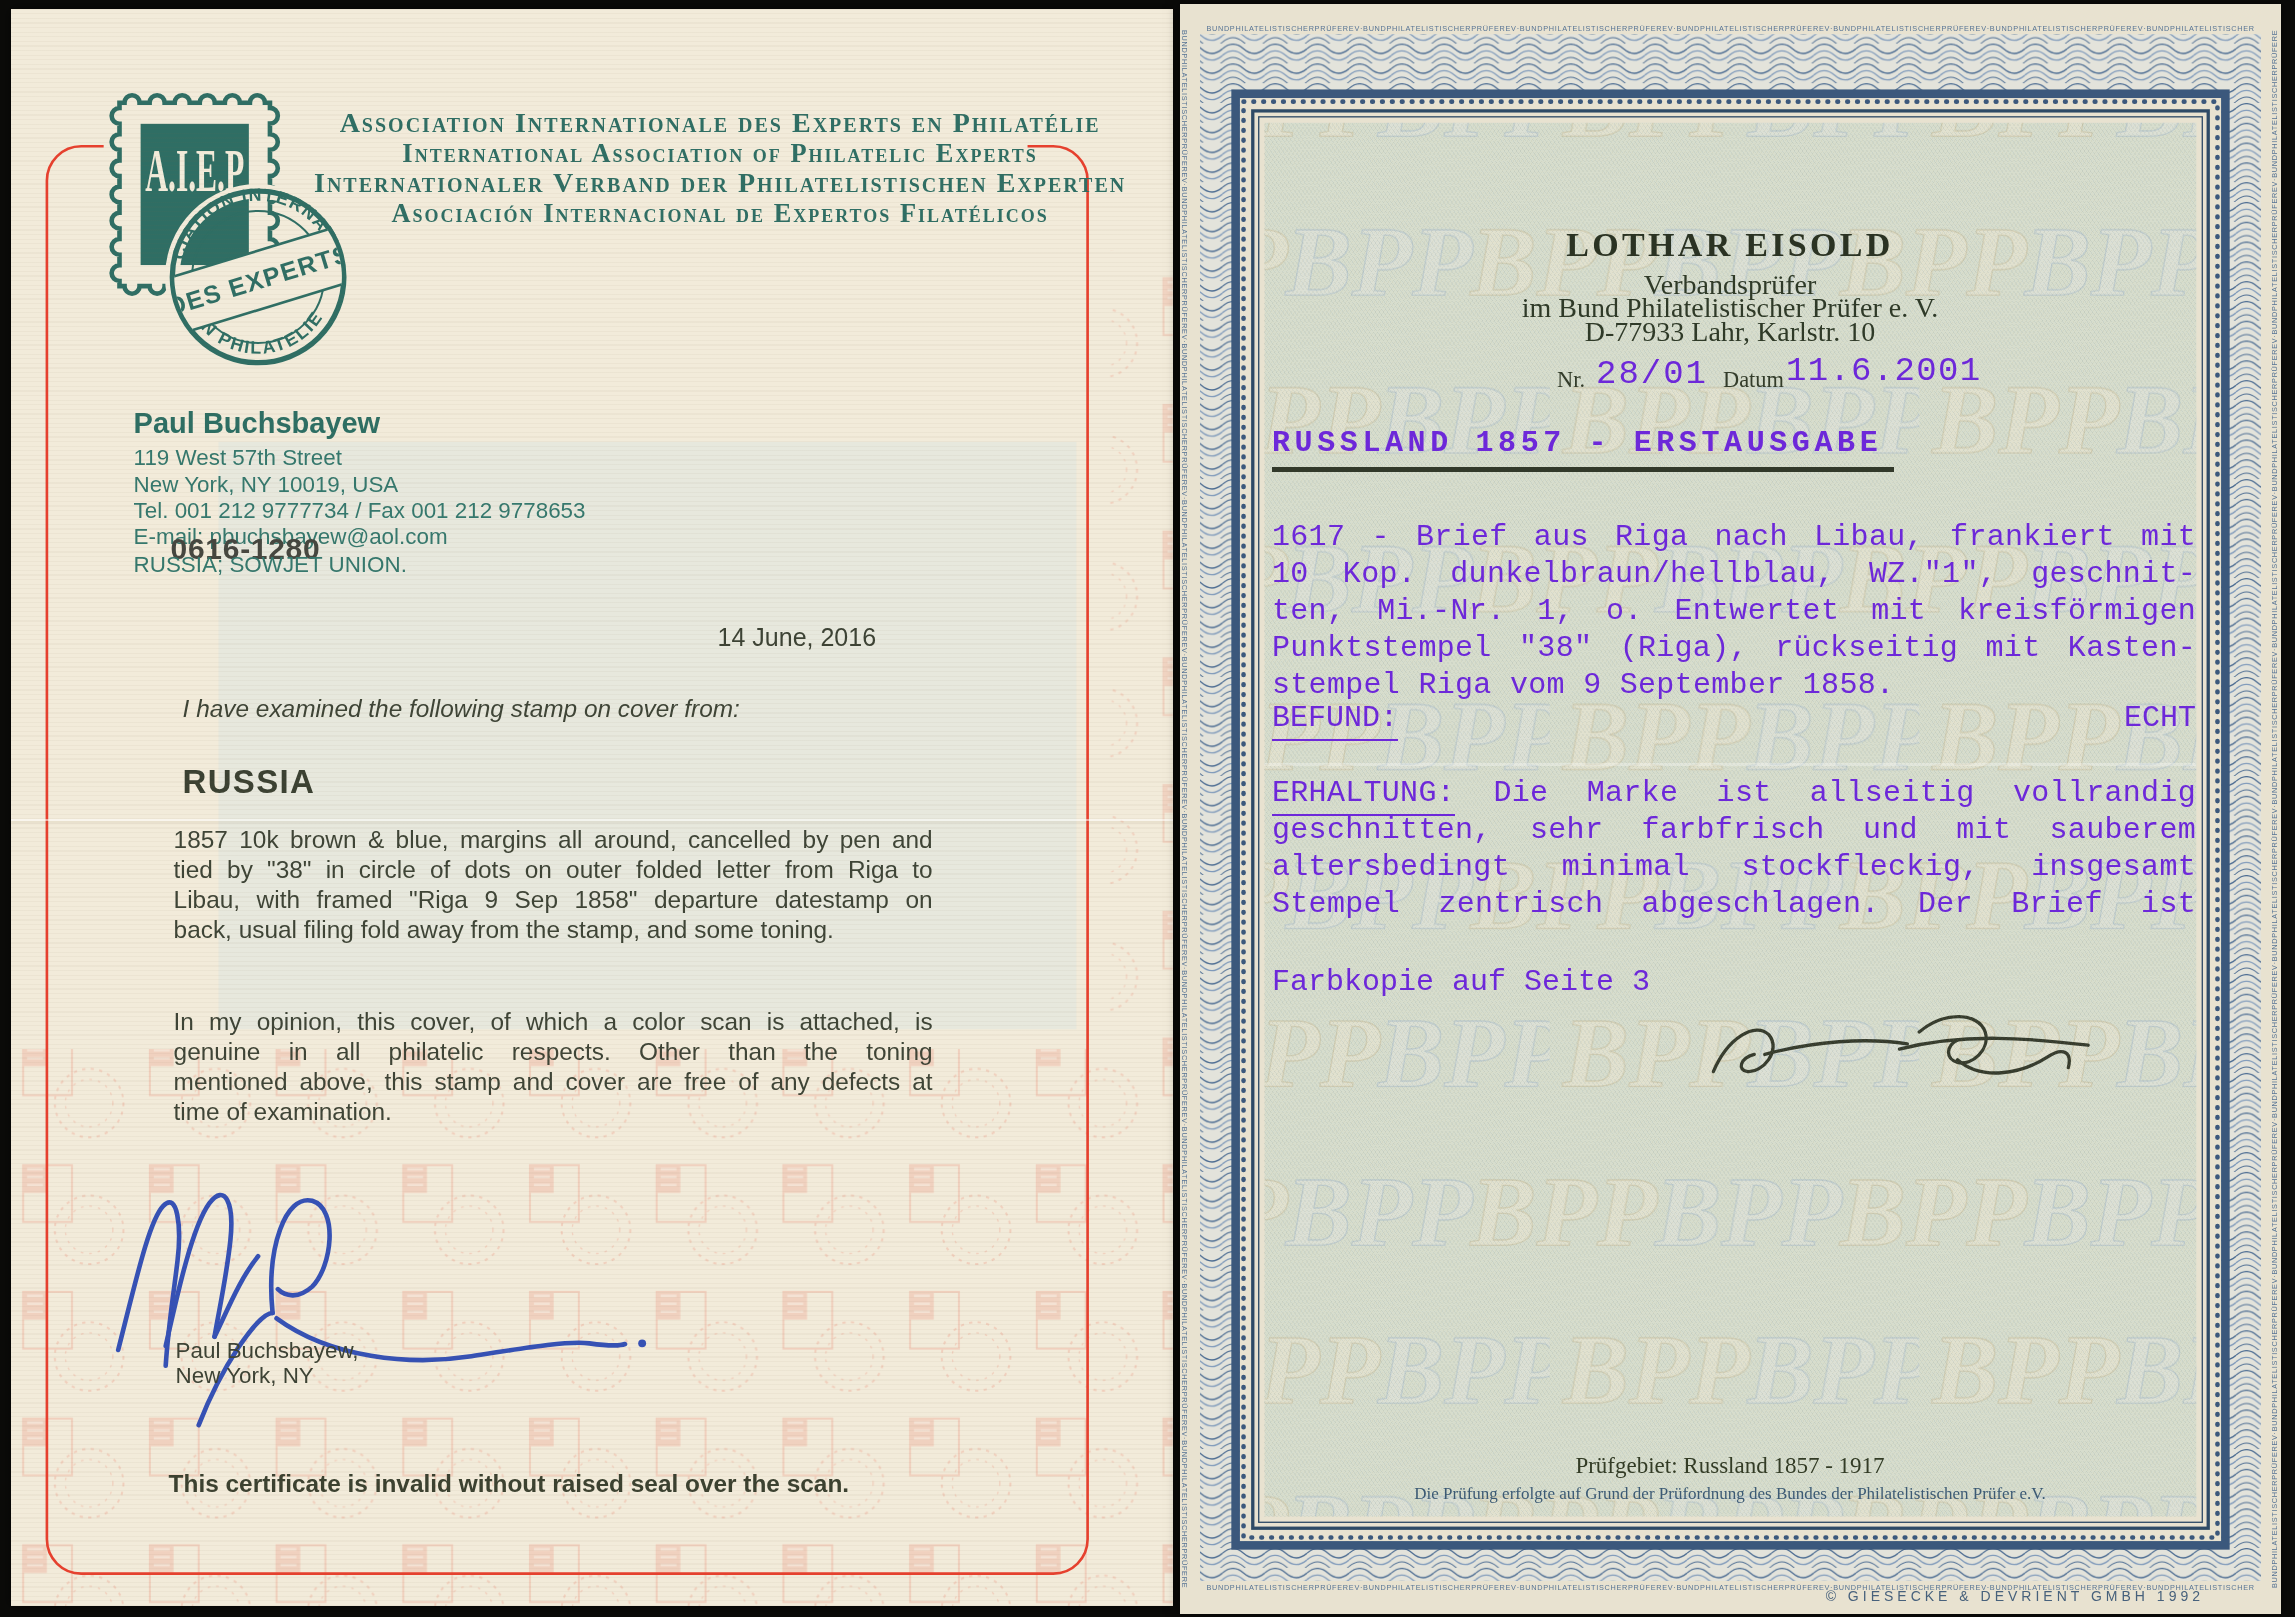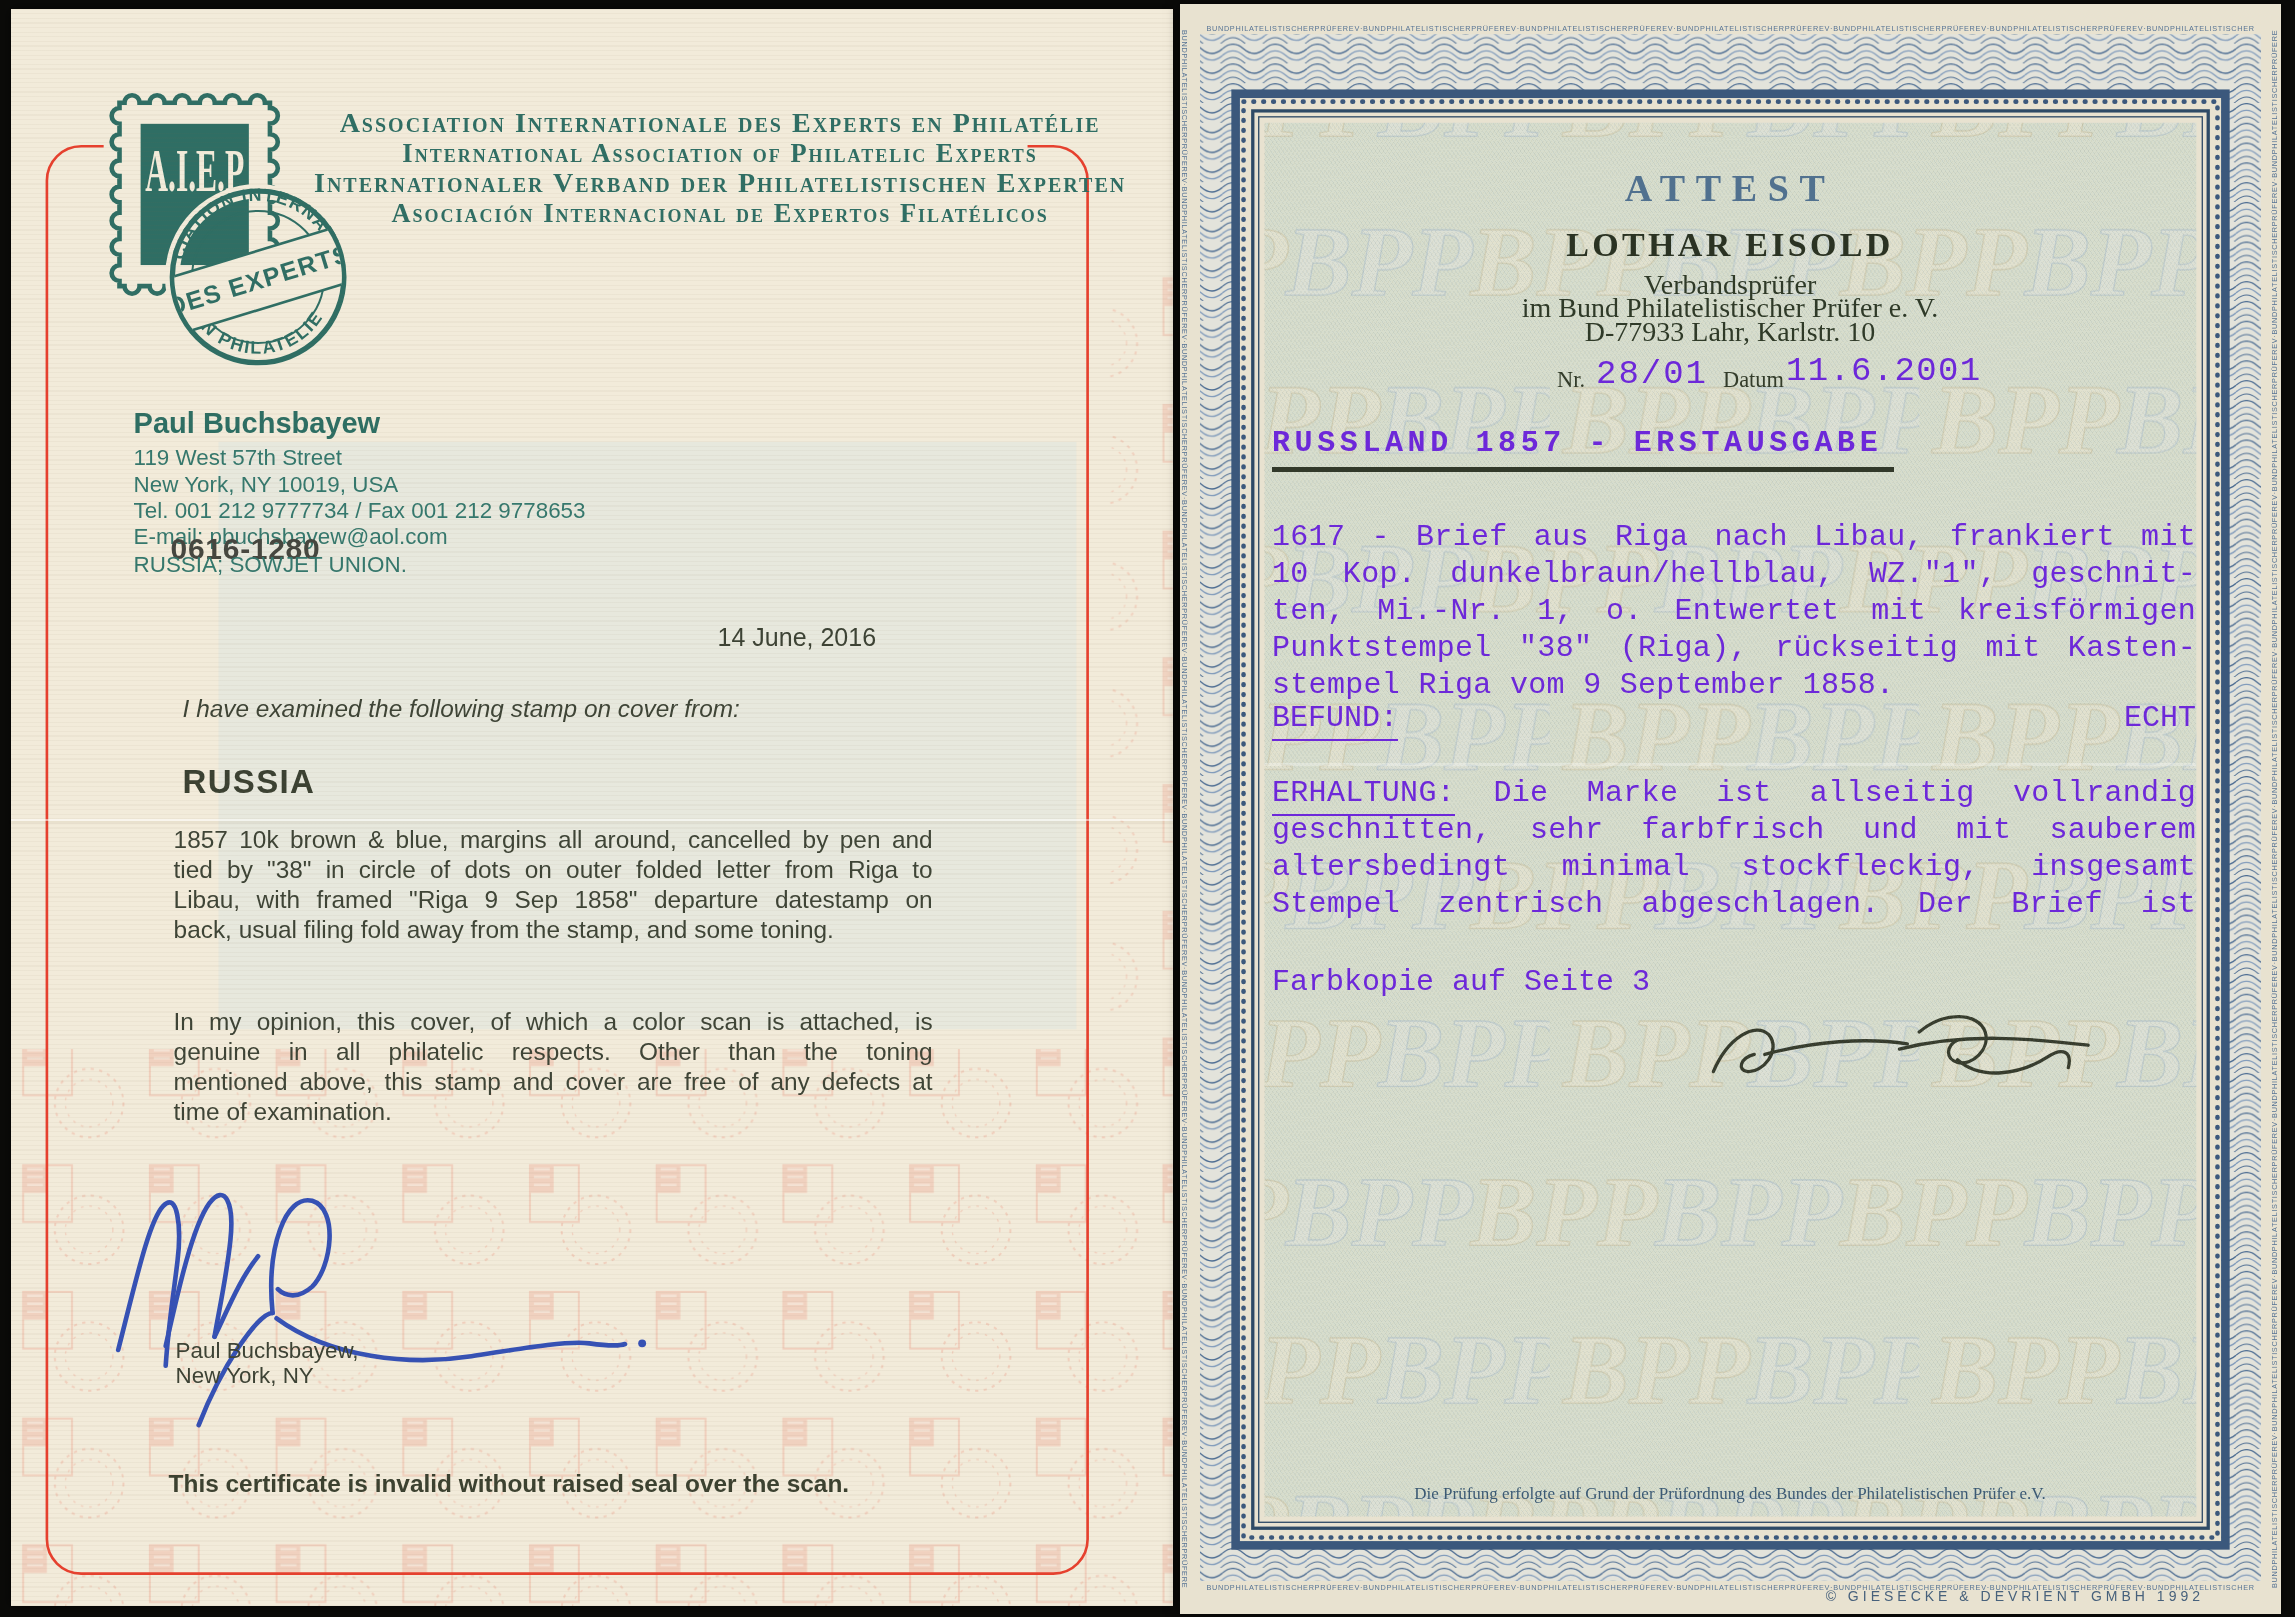--- a/index.html
+++ b/index.html
@@ -244,21 +244,20 @@
     </svg>
 
     <div class="hatch"></div>
     <div class="crease-r"></div>
 
     <div id="micro-top" class="microtext">BUNDPHILATELISTISCHERPRÜFEREV·BUNDPHILATELISTISCHERPRÜFEREV·BUNDPHILATELISTISCHERPRÜFEREV·BUNDPHILATELISTISCHERPRÜFEREV·BUNDPHILATELISTISCHERPRÜFEREV·BUNDPHILATELISTISCHERPRÜFEREV·BUNDPHILATELISTISCHERPRÜFEREV·BUNDPHILATELISTISCHERPRÜFEREV·BUNDPHILATELISTISCHERPRÜFEREV·BUNDPHILATELISTISCHERPRÜFEREV·BUNDPHILATELISTISCHERPRÜFEREV·BUNDPHILATELISTISCHERPRÜFEREV·BUNDPHILATELISTISCHERPRÜFEREV·BUNDPHILATELISTISCHERPRÜFEREV·</div>
     <div id="micro-bottom" class="microtext">BUNDPHILATELISTISCHERPRÜFEREV·BUNDPHILATELISTISCHERPRÜFEREV·BUNDPHILATELISTISCHERPRÜFEREV·BUNDPHILATELISTISCHERPRÜFEREV·BUNDPHILATELISTISCHERPRÜFEREV·BUNDPHILATELISTISCHERPRÜFEREV·BUNDPHILATELISTISCHERPRÜFEREV·BUNDPHILATELISTISCHERPRÜFEREV·BUNDPHILATELISTISCHERPRÜFEREV·BUNDPHILATELISTISCHERPRÜFEREV·BUNDPHILATELISTISCHERPRÜFEREV·BUNDPHILATELISTISCHERPRÜFEREV·BUNDPHILATELISTISCHERPRÜFEREV·BUNDPHILATELISTISCHERPRÜFEREV·</div>
     <div id="micro-left" class="microtext">BUNDPHILATELISTISCHERPRÜFEREV·BUNDPHILATELISTISCHERPRÜFEREV·BUNDPHILATELISTISCHERPRÜFEREV·BUNDPHILATELISTISCHERPRÜFEREV·BUNDPHILATELISTISCHERPRÜFEREV·BUNDPHILATELISTISCHERPRÜFEREV·BUNDPHILATELISTISCHERPRÜFEREV·BUNDPHILATELISTISCHERPRÜFEREV·BUNDPHILATELISTISCHERPRÜFEREV·BUNDPHILATELISTISCHERPRÜFEREV·BUNDPHILATELISTISCHERPRÜFEREV·BUNDPHILATELISTISCHERPRÜFEREV·BUNDPHILATELISTISCHERPRÜFEREV·BUNDPHILATELISTISCHERPRÜFEREV·BUNDPHILATELISTISCHERPRÜFEREV·BUNDPHILATELISTISCHERPRÜFEREV·BUNDPHILATELISTISCHERPRÜFEREV·BUNDPHILATELISTISCHERPRÜFEREV·BUNDPHILATELISTISCHERPRÜFEREV·BUNDPHILATELISTISCHERPRÜFEREV·</div>
     <div id="micro-right" class="microtext">BUNDPHILATELISTISCHERPRÜFEREV·BUNDPHILATELISTISCHERPRÜFEREV·BUNDPHILATELISTISCHERPRÜFEREV·BUNDPHILATELISTISCHERPRÜFEREV·BUNDPHILATELISTISCHERPRÜFEREV·BUNDPHILATELISTISCHERPRÜFEREV·BUNDPHILATELISTISCHERPRÜFEREV·BUNDPHILATELISTISCHERPRÜFEREV·BUNDPHILATELISTISCHERPRÜFEREV·BUNDPHILATELISTISCHERPRÜFEREV·BUNDPHILATELISTISCHERPRÜFEREV·BUNDPHILATELISTISCHERPRÜFEREV·BUNDPHILATELISTISCHERPRÜFEREV·BUNDPHILATELISTISCHERPRÜFEREV·BUNDPHILATELISTISCHERPRÜFEREV·BUNDPHILATELISTISCHERPRÜFEREV·BUNDPHILATELISTISCHERPRÜFEREV·BUNDPHILATELISTISCHERPRÜFEREV·BUNDPHILATELISTISCHERPRÜFEREV·BUNDPHILATELISTISCHERPRÜFEREV·</div>
 
-    <div class="attest">ATTEST</div>
     <div class="lothar">LOTHAR EISOLD</div>
     <div id="rsub1" class="rsub serif">Verbandsprüfer</div>
     <div id="rsub2" class="rsub serif">im Bund Philatelistischer Prüfer e. V.</div>
     <div id="rsub3" class="rsub serif">D-77933 Lahr, Karlstr. 10</div>
 
     <div class="nr-label serif">Nr.</div>
     <div class="nr-value mono">28/01</div>
     <div class="dat-label serif">Datum</div>
     <div class="dat-value mono">11.6.2001</div>
 
@@ -281,17 +280,18 @@
       <div class="jline"><span class="uline">ERHALTUNG:</span> <span>Die Marke ist allseitig vollrandig</span></div>
       <div>
           <div class="jline">geschnitten, sehr farbfrisch und mit sauberem</div>
           <div class="jline">altersbedingt minimal stockfleckig, insgesamt</div>
           <div class="jline">Stempel zentrisch abgeschlagen. Der Brief ist</div>
         </div>
     </div>
 
     <div class="farbkopie mono">Farbkopie auf Seite 3</div>
 
+    <div class="pruefgebiet serif">Prüfgebiet: Russland 1857 - 1917</div>
     <div class="rfooter serif">Die Prüfung erfolgte auf Grund der Prüfordnung des Bundes der Philatelistischen Prüfer e.V.</div>
     <div class="printer">© GIESECKE &amp; DEVRIENT GMBH 1992</div>
   </div>
 </div>
 
 
 </body></html>

